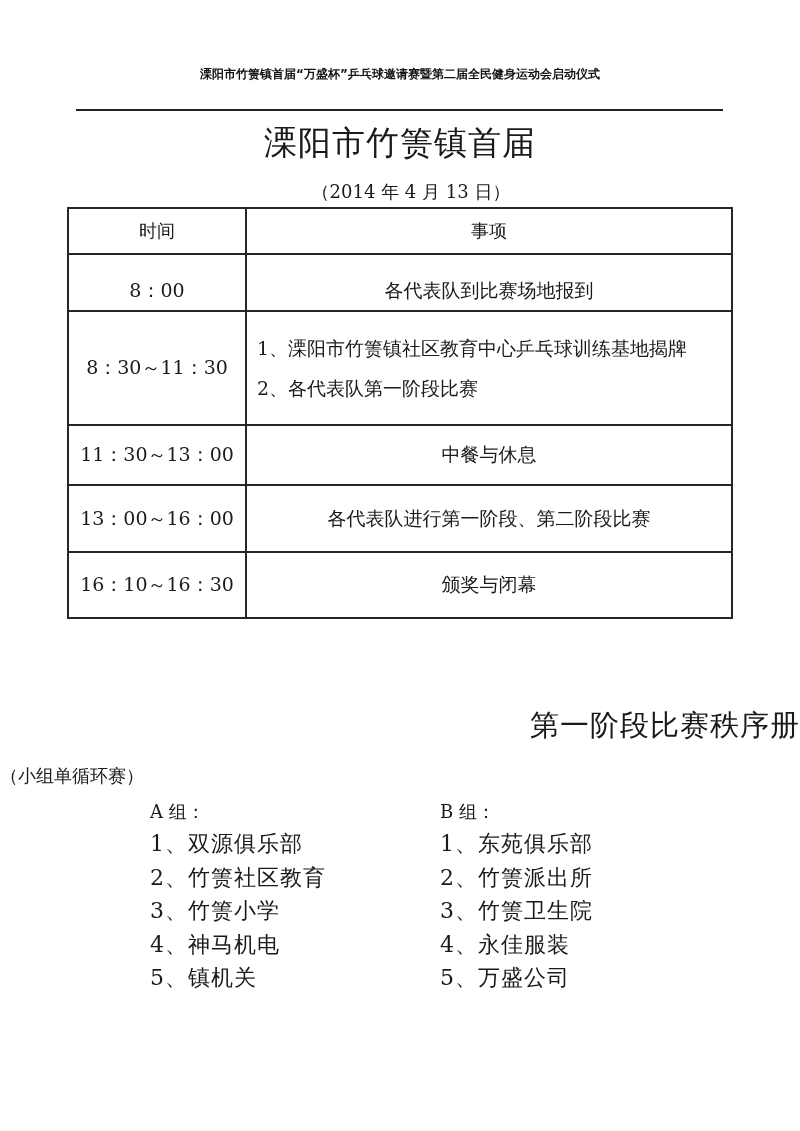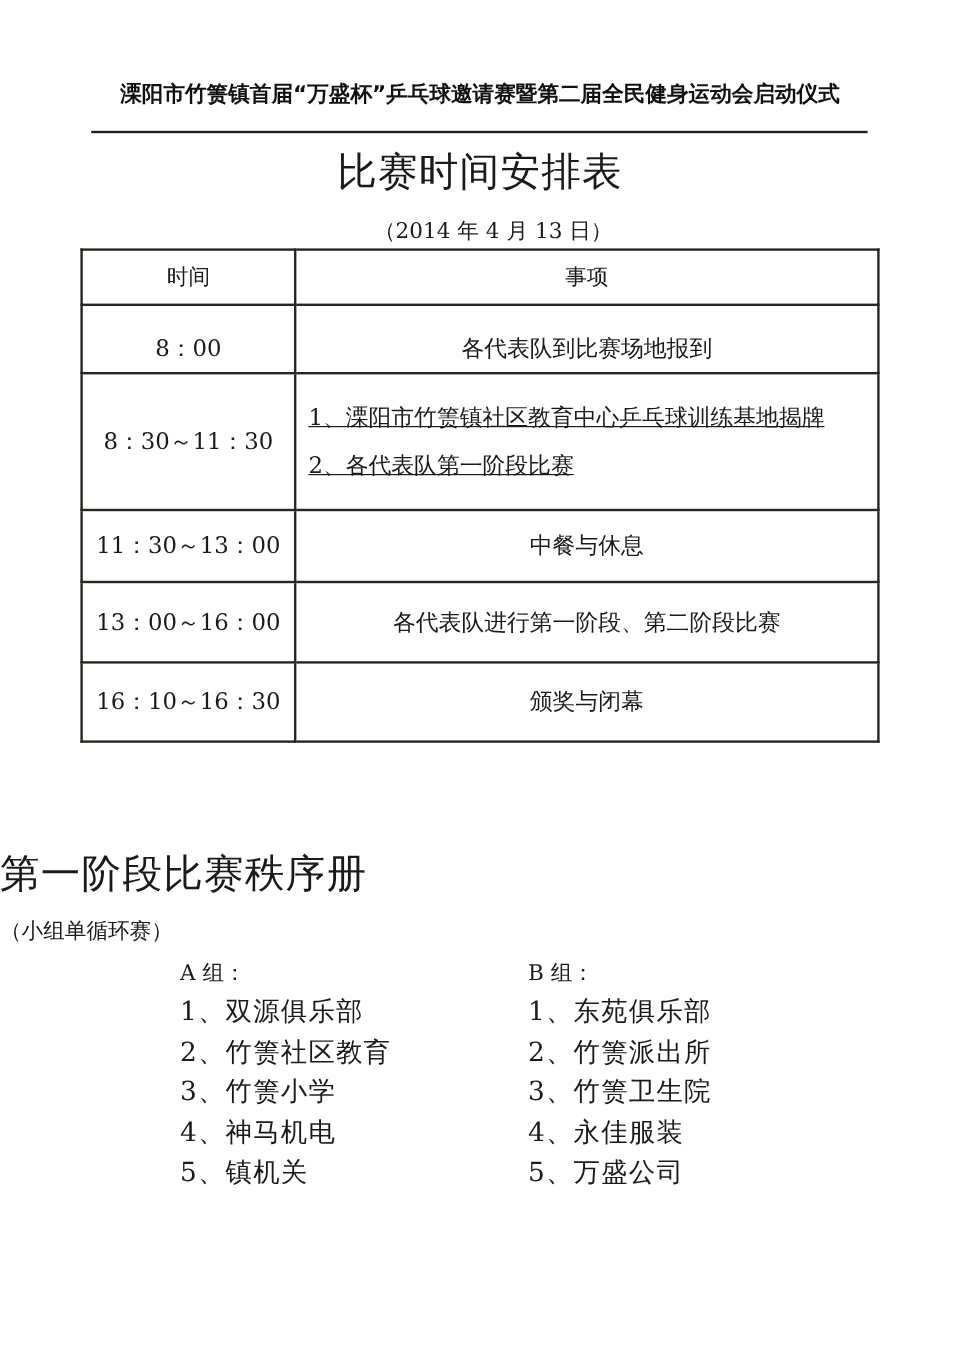--- a/index.html
+++ b/index.html
@@ -1,42 +1,42 @@
 <!DOCTYPE html>
 <html><head>
 <meta charset="utf-8">
 <style>
   html, body { margin: 0; padding: 0; background: #ffffff; }
   body { width: 800px; height: 1131px; position: relative; overflow: hidden; color: #1a1a1a; font-family: "DejaVu Serif", "Liberation Serif", serif; }
-  .doc-header { position: absolute; left: 0; top: 66px; width: 800px; text-align: center; font-family: "DejaVu Sans", "Liberation Sans", sans-serif; font-weight: bold; font-size: 18px; letter-spacing: 0px; color: #111; white-space: nowrap; }
+  .doc-header { position: absolute; left: 0; top: 66px; width: 800px; text-align: center; font-family: "DejaVu Sans", "Liberation Sans", sans-serif; font-weight: bold; font-size: 12px; letter-spacing: 0px; color: #111; white-space: nowrap; }
   .header-rule { position: absolute; left: 76px; top: 109px; width: 647px; height: 2px; background: #222; }
   .title1 { position: absolute; left: 0; top: 121px; width: 800px; text-align: center; font-size: 33px; color: #1a1a1a; letter-spacing: 1px; }
   .date { position: absolute; left: 0; top: 180px; width: 800px; text-align: center; font-size: 18px; color: #1a1a1a; padding-left: 11px; }
   table.sched { position: absolute; left: 67px; top: 207px; width: 666px; border-collapse: collapse; font-size: 19px; padding-left: 47px; }
   table.sched td, table.sched th { border: 2px solid #2a2522; text-align: center; vertical-align: middle; padding: 0; font-weight: normal; color: #1a1a1a; }
   table.sched th { font-size: 18px; }
   .col-time { width: 176px; }
   .item-multi { text-align: left !important; padding-left: 10px !important; line-height: 40px; }
-  .item-multi div { white-space: nowrap; text-decoration: underline; }
-  .title2 { position: absolute; left: 0; top: 706px; width: 800px; text-align: left; font-size: 33px; color: #1a1a1a; letter-spacing: 1px; }
+  .item-multi div { white-space: nowrap; }
+  .title2 { position: absolute; left: 0; top: 706px; width: 800px; text-align: right; font-size: 29px; color: #1a1a1a; letter-spacing: 1px; }
   .subtitle2 { position: absolute; left: 0; top: 764px; width: 800px; font-size: 18px; color: #1a1a1a; }
   .group { position: absolute; top: 797px; font-size: 18px; color: #1a1a1a; }
   .group-a { left: 150px; }
   .group-b { left: 440px; }
   .group-label { height: 30px; line-height: 30px; }
   .group-list { list-style: none; margin: 0; padding: 0; }
   .group-list li { height: 33.5px; line-height: 33.5px; white-space: nowrap; font-size: 22px; letter-spacing: 1px; }
 </style>
 </head>
 <body>
 
 <div class="doc-header">溧阳市竹箦镇首届“万盛杯”乒乓球邀请赛暨第二届全民健身运动会启动仪式</div>
 <div class="header-rule"></div>
 
-<div class="title1">比赛时间安排表</div>
+<div class="title1">溧阳市竹箦镇首届</div>
 <div class="date">（2014 年 4 月 13 日）</div>
 
 <table class="sched">
   <tbody>
       <tr style="height:46px">
     <th class="col-time">时间</th>
     <th>事项</th>
   </tr>
   <tr style="height:57px">
     <td style="padding-top:16px">8：00</td>

